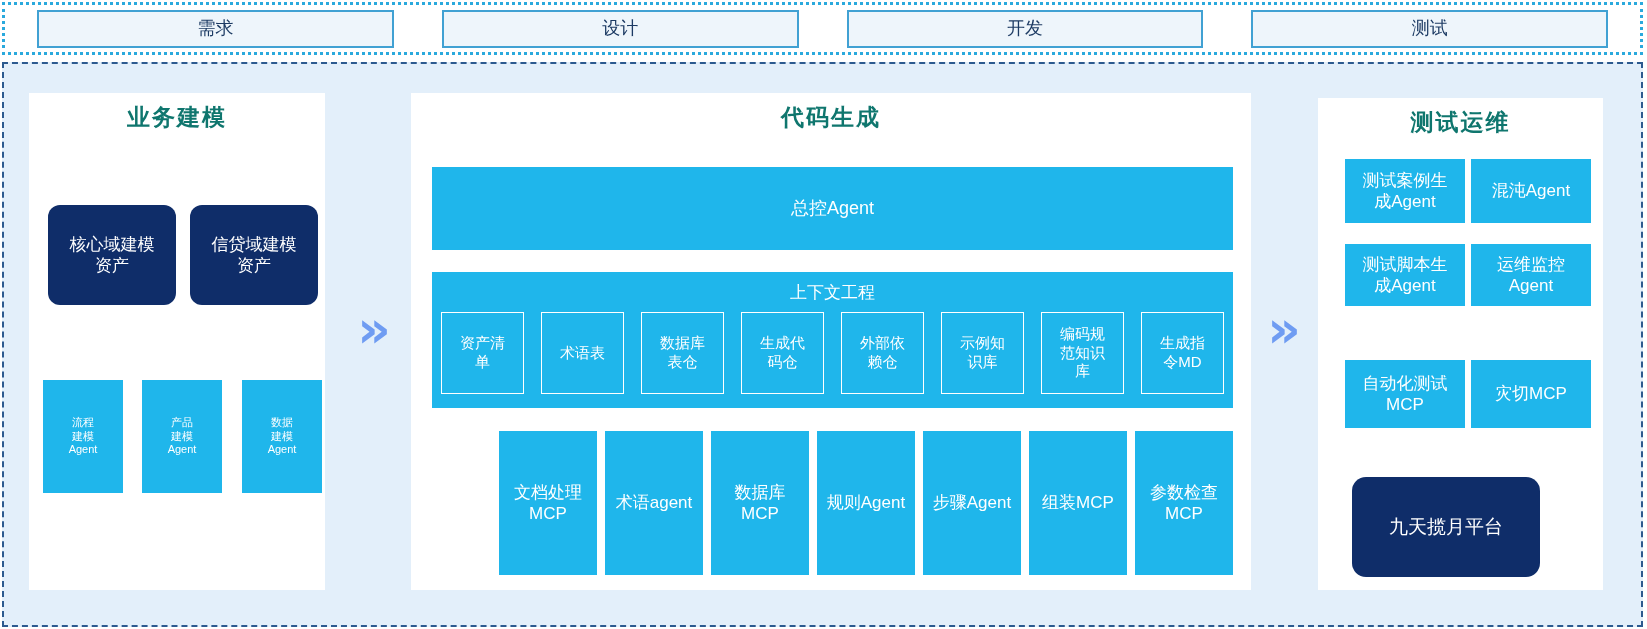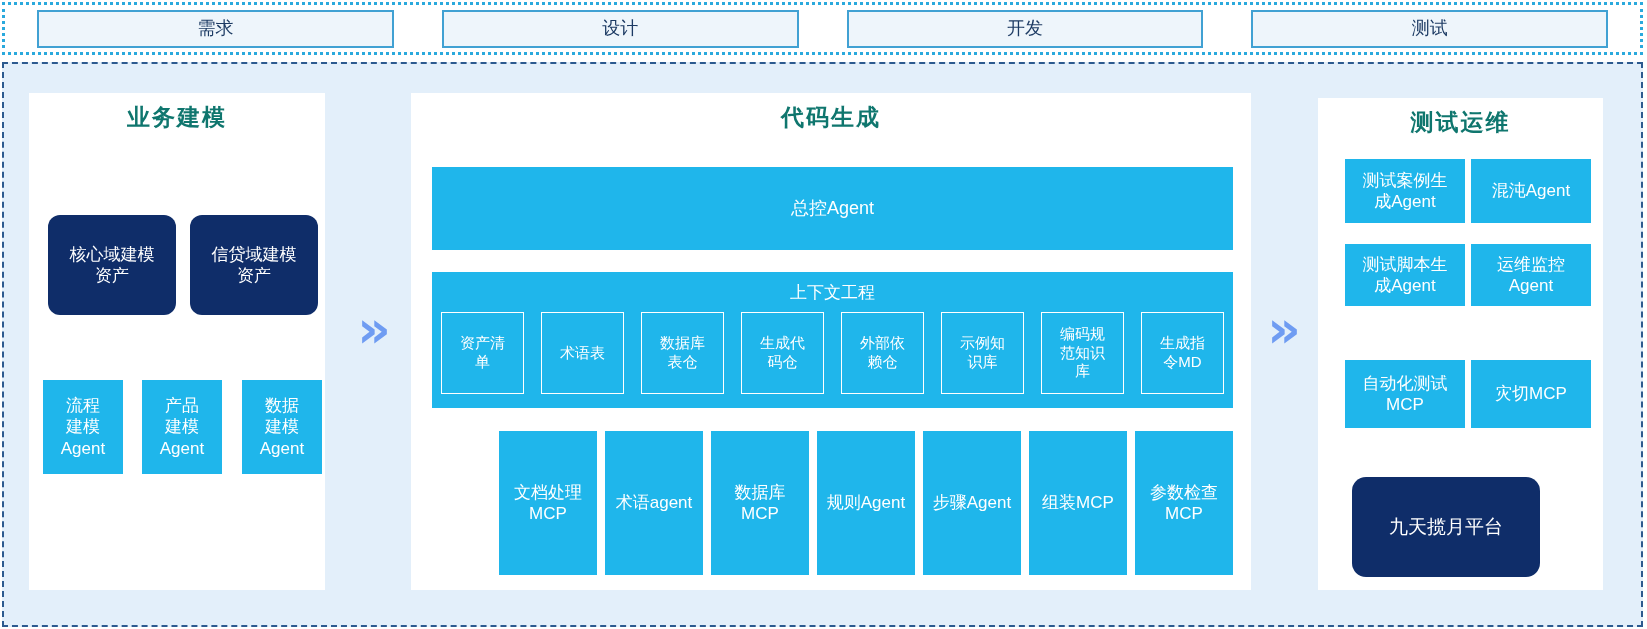--- a/index.html
+++ b/index.html
@@ -27,28 +27,28 @@
   .panel-left{left:29px;top:93px;width:296px;height:497px;}
   .panel-mid{left:411px;top:93px;width:840px;height:497px;}
   .panel-right{left:1318px;top:98px;width:285px;height:492px;}
   .panel-title{
     position:absolute;left:0;right:0;top:9px;text-align:center;
     font-size:23px;font-weight:bold;color:#0f766e;letter-spacing:2px;
   }
   .lbl{white-space:pre-line;text-align:center;line-height:1.25;}
   
   .asset-box{
-    position:absolute;top:122px;width:128px;height:100px;background:#0f2d69;
+    position:absolute;top:112px;width:128px;height:100px;background:#0f2d69;
     border-radius:12px;color:#ffffff;font-size:17px;
     display:flex;align-items:center;justify-content:center;
   }
   .asset-1{left:19px;} .asset-2{left:161px;}
   .bm-agent{
-    position:absolute;top:287px;width:80px;height:94px;background:#1fb6eb;
-    color:#ffffff;font-size:17px;
+    position:absolute;top:287px;width:80px;height:113px;background:#1fb6eb;
+    color:#ffffff;font-size:11px;
     display:flex;align-items:center;justify-content:center;
   }
   .bm-1{left:14px;} .bm-2{left:113px;} .bm-3{left:213px;}
   
   .master-bar{
     position:absolute;left:21px;top:74px;width:801px;height:83px;background:#1fb6eb;
     color:#ffffff;font-size:18px;display:flex;align-items:center;justify-content:center;
   }
   .context-box{
     position:absolute;left:21px;top:179px;width:801px;height:136px;background:#1fb6eb;

